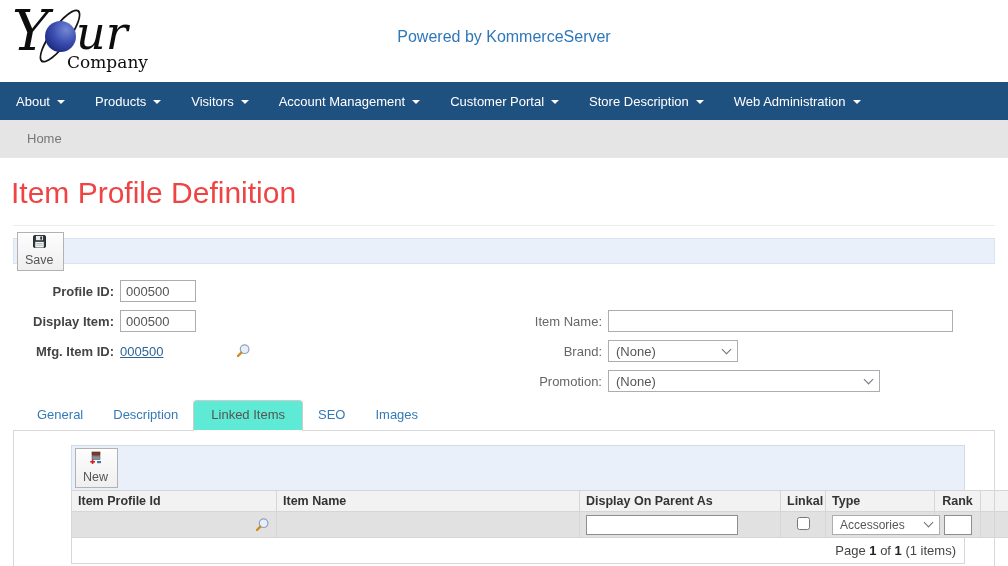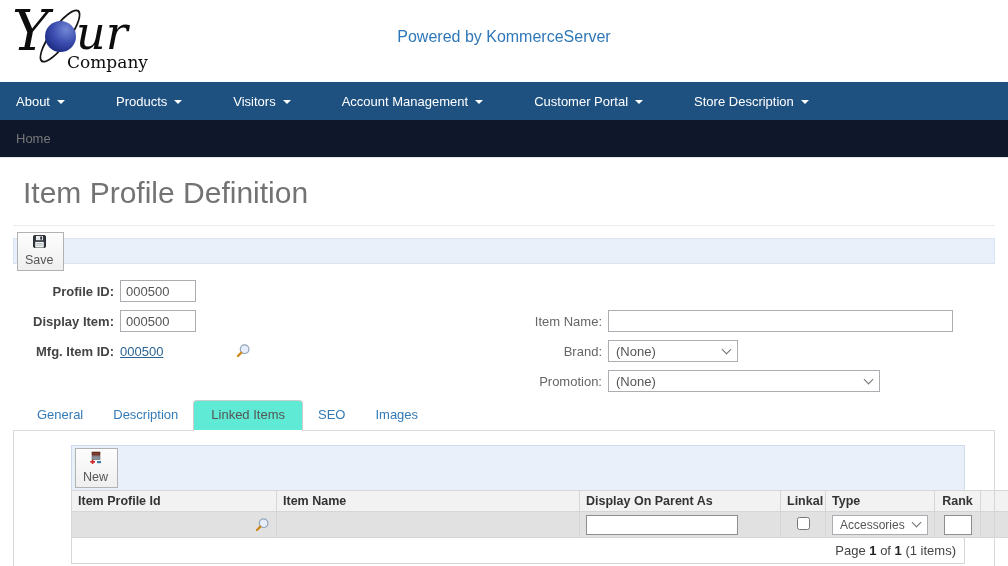--- a/index.html
+++ b/index.html
@@ -16,31 +16,31 @@
   .logo-orbit { position:absolute; left:42px; top:0px; width:20px; height:64px;
             border:2px solid #141414; border-radius:50%; transform:rotate(36deg); }
   .logo-ur { position:absolute; left:68px; top:2px; font-family:"DejaVu Serif", serif;
             font-style:italic; font-size:46px; color:#0d0d0d; }
   .logo-company { position:absolute; left:59px; top:48px; font-family:"DejaVu Serif", serif;
             font-size:17px; color:#0d0d0d; }
   .powered { position:absolute; left:0; right:0; top:28px; text-align:center;
             font-size:16px; color:#2e77b8; }
 
   
-  .nav { height:38px; background:#1F5180; display:flex; align-items:stretch; padding-left:1px;gap:21px; }
+  .nav { height:38px; background:#1F5180; display:flex; align-items:stretch; padding-left:1px; }
   .nav-item { display:flex; align-items:center; padding:0 15px; color:#fff; font-size:13px; cursor:pointer; }
   .caret { display:inline-block; width:0; height:0; margin-left:7px; margin-top:2px;
            border-left:4px solid transparent; border-right:4px solid transparent; border-top:4px solid #fff; }
 
   
-  .breadcrumb { height:38px; background:#0f172a; border-bottom:1px solid #e6e6e6;
-                display:flex; align-items:center; padding-left:16px; color:#777; }
-
-  
-  h1.page-title { margin:17px 13px 0 23px; font-size:30px; font-weight:500; color:#737373; line-height:36px; }
+  .breadcrumb { height:38px; background:#e5e5e5; border-bottom:1px solid #e6e6e6;
+                display:flex; align-items:center; padding-left:27px; color:#777; }
+
+  
+  h1.page-title { margin:17px 13px 0 11px; font-size:30px; font-weight:500; color:#ef4444; line-height:36px; }
   .title-rule { border:none; border-top:1px solid #ececec; margin:14px 13px 0 13px; }
 
   
   .save-bar { margin:12px 13px 0 13px; height:26px; background:#e9f0f9; border:1px solid #d9e3f1;
               display:flex; align-items:center; padding:2px 3px; }
   .btn { display:inline-flex; align-items:center; gap:5px; background:linear-gradient(#fdfdfd,#efefef);
          border:1px solid #b2b2b2; color:#555; font-size:12.5px; padding:2px 9px 3px 7px; cursor:pointer;flex-direction:column; }
 
   
   .form-area { display:flex; margin:12px 13px 0 13px; }
@@ -51,21 +51,21 @@
   .flabel.bold { font-weight:bold; color:#444; }
   .flabel-r { width:75px; text-align:right; padding-right:6px; color:#666; }
   input.txt { height:22px; border:1px solid #abadb3; padding:1px 5px; color:#555;
               font-family:"Liberation Sans", sans-serif; font-size:13px; }
   .w76 { width:76px; } .w345 { width:345px; }
   a.id-link { color:#2a6496; text-decoration:underline; }
   .mfg-search { margin-left:72px; }
   .fakeselect { height:22px; border:1px solid #abadb3; background:#fff; color:#555;
                 display:inline-flex; align-items:center; justify-content:space-between;
                 padding:0 7px; cursor:pointer; }
-  .sel-brand { width:130px; } .sel-promo { width:272px; } .sel-type { width:96px; height:20px; font-size:12px; }
+  .sel-brand { width:130px; } .sel-promo { width:272px; } .sel-type { width:108px; height:20px; font-size:12px; }
   .chev { width:7px; height:7px; border-right:1.5px solid #707070; border-bottom:1.5px solid #707070;
           transform:rotate(45deg); margin-top:-4px; }
 
   
   .tabs { display:flex; align-items:flex-end; margin:4px 13px 0 13px; padding-left:9px; position:relative; z-index:2; }
   .tab { padding:6px 14px 7px 14px; color:#337ab7; cursor:pointer; border:1px solid transparent; }
   .tab.active { background:#5eead4; color:#555; border:1px solid #ccc; border-bottom:1px solid #fff;
                 border-radius:4px 4px 0 0; margin-bottom:-1px; padding:6px 17px 8px 17px; }
 
   
@@ -119,20 +119,24 @@
   <div class="nav-item">
     <span>Account Management</span>
     <span class="caret"></span>
   </div>
   <div class="nav-item">
     <span>Customer Portal</span>
     <span class="caret"></span>
   </div>
   <div class="nav-item">
     <span>Store Description</span>
+    <span class="caret"></span>
+  </div>
+  <div class="nav-item">
+    <span>Web Administration</span>
     <span class="caret"></span>
   </div>
 </div>
 
 <div class="breadcrumb">
   <span>Home</span>
 </div>
 
 <h1 class="page-title">Item Profile Definition</h1>
 <hr class="title-rule">

